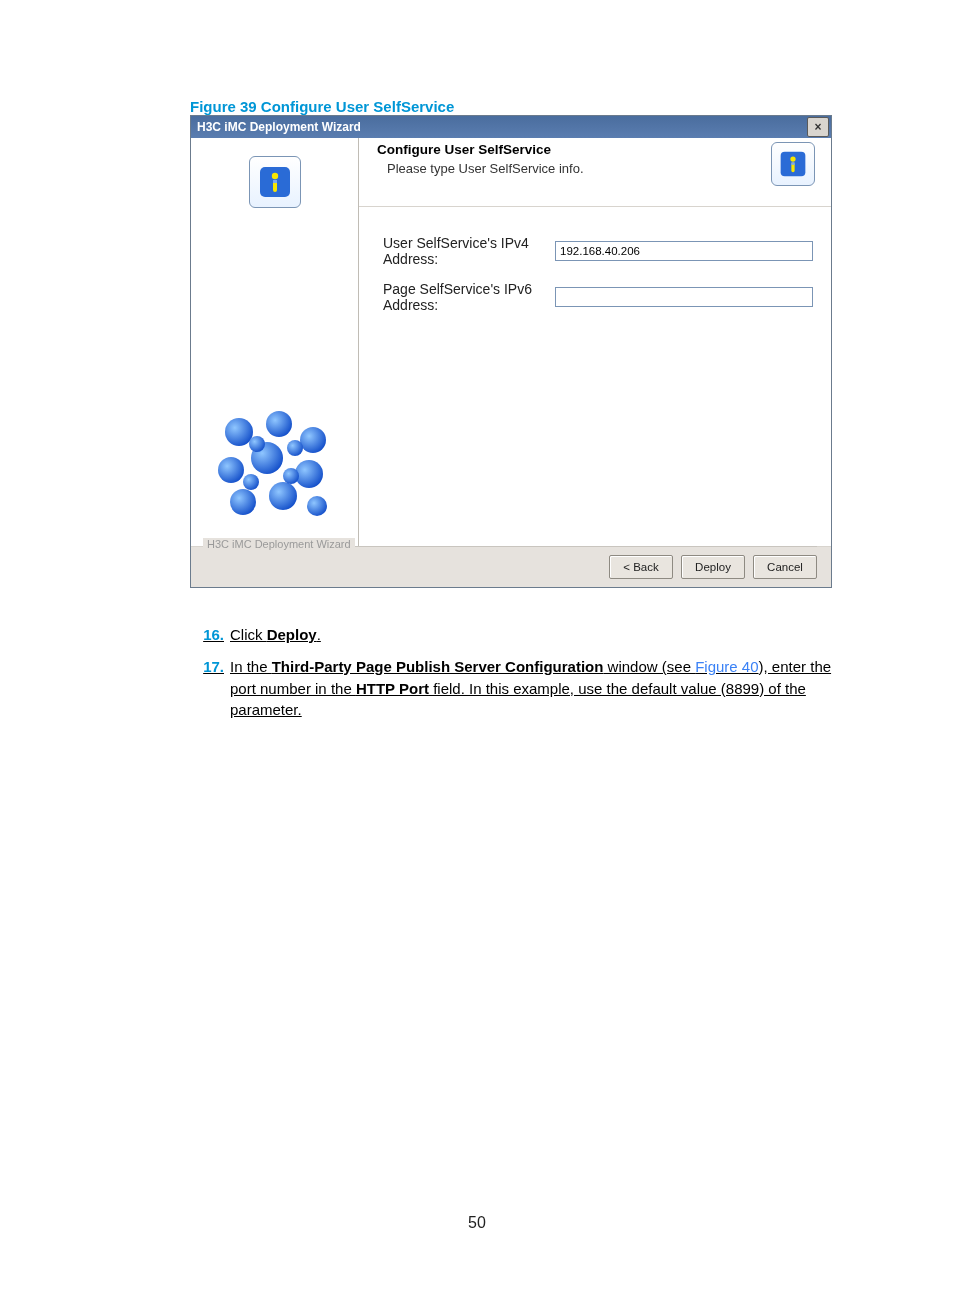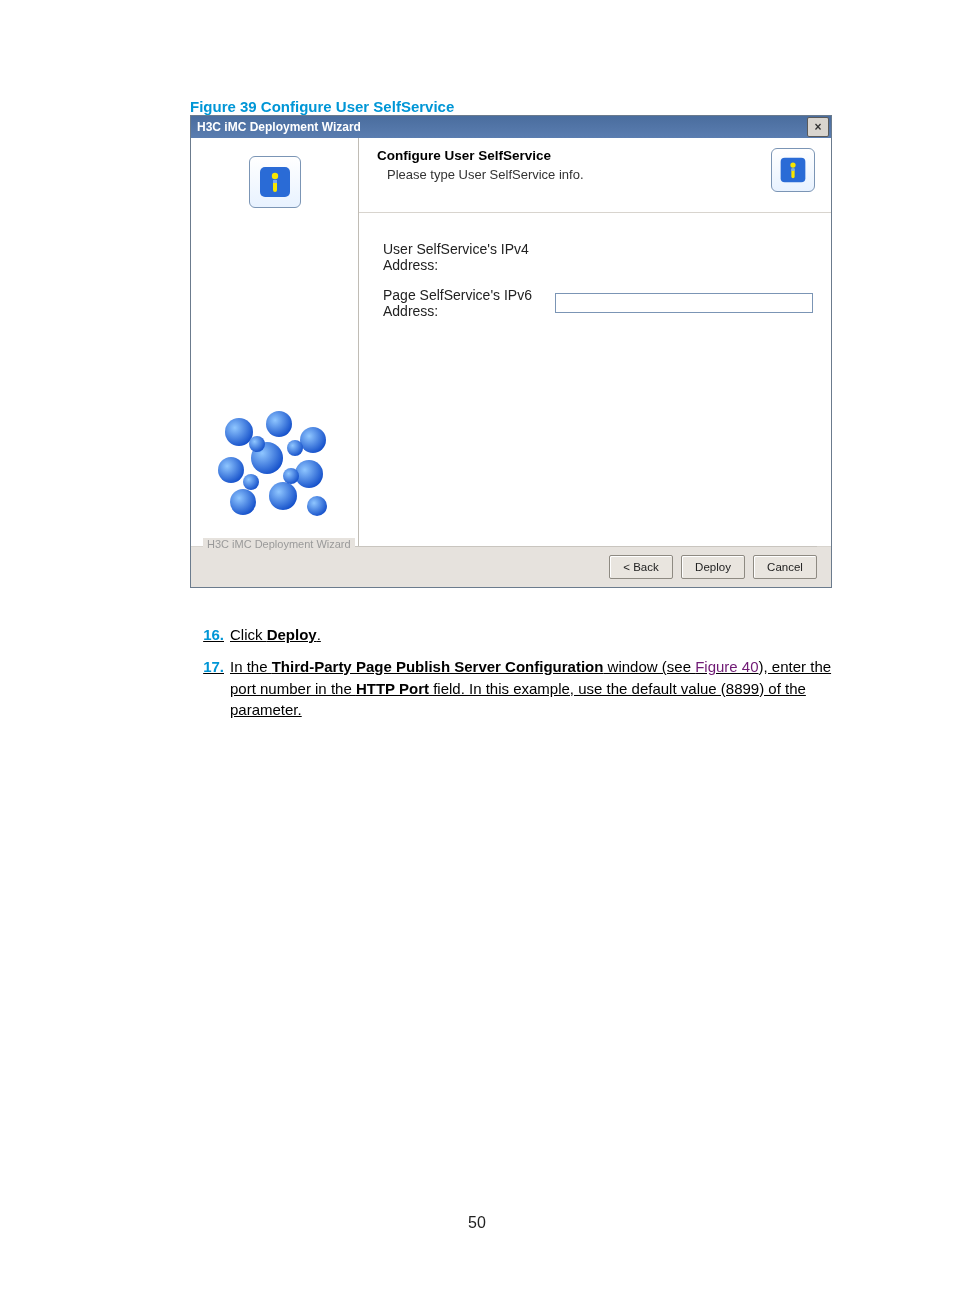--- a/index.html
+++ b/index.html
@@ -72,21 +72,21 @@
     padding: 18px 0;
     box-sizing: border-box;
   }
   .main {
     flex: 1;
     background: #fff;
     display: flex;
     flex-direction: column;
   }
   .header-area {
-    padding: 10px 16px 20px 18px;
+    padding: 4px 16px 20px 18px;
     display: flex;
     justify-content: space-between;
     align-items: flex-start;
     border-bottom: 1px solid #d8d4ce;
     background: #fff;
   }
   .header-text .header-title {
     font-weight: bold;
     font-size: 13.5px;
     margin-bottom: 4px;
@@ -201,21 +201,21 @@
     font-weight: bold;
     width: 34px;
     flex-shrink: 0;
     text-align: right;
     padding-right: 6px;
   }
   .instructions .body {
     flex: 1;
   }
   .instructions b { font-weight: bold; }
-  .xref { color: #701a75; }
+  .xref { color: #3b82f6; }
   .page-number {
     position: absolute;
     bottom: 64px;
     left: 0;
     width: 954px;
     text-align: center;
     font-size: 16px;
     color: #222;
   }
 </style>
@@ -285,20 +285,21 @@
               <circle cx="17" cy="11" r="3.2" fill="#f8e600"></circle>
               <rect x="15" y="15" width="4" height="12" rx="2" fill="#f8e600"></rect>
               <rect x="15" y="15" width="4" height="3" fill="#7aa9f0"></rect>
             </svg>
           </div>
         </div>
 
         <div class="form-area">
           <div class="form-row">
             <label>User SelfService's IPv4 Address:</label>
+            <input type="text" value="192.168.40.206" style="">
           </div>
           <div class="form-row">
             <label>Page SelfService's IPv6 Address:</label>
             <input type="text" value="" style="">
           </div>
         </div>
       </div>
     </div>
 
     <div class="button-bar">

